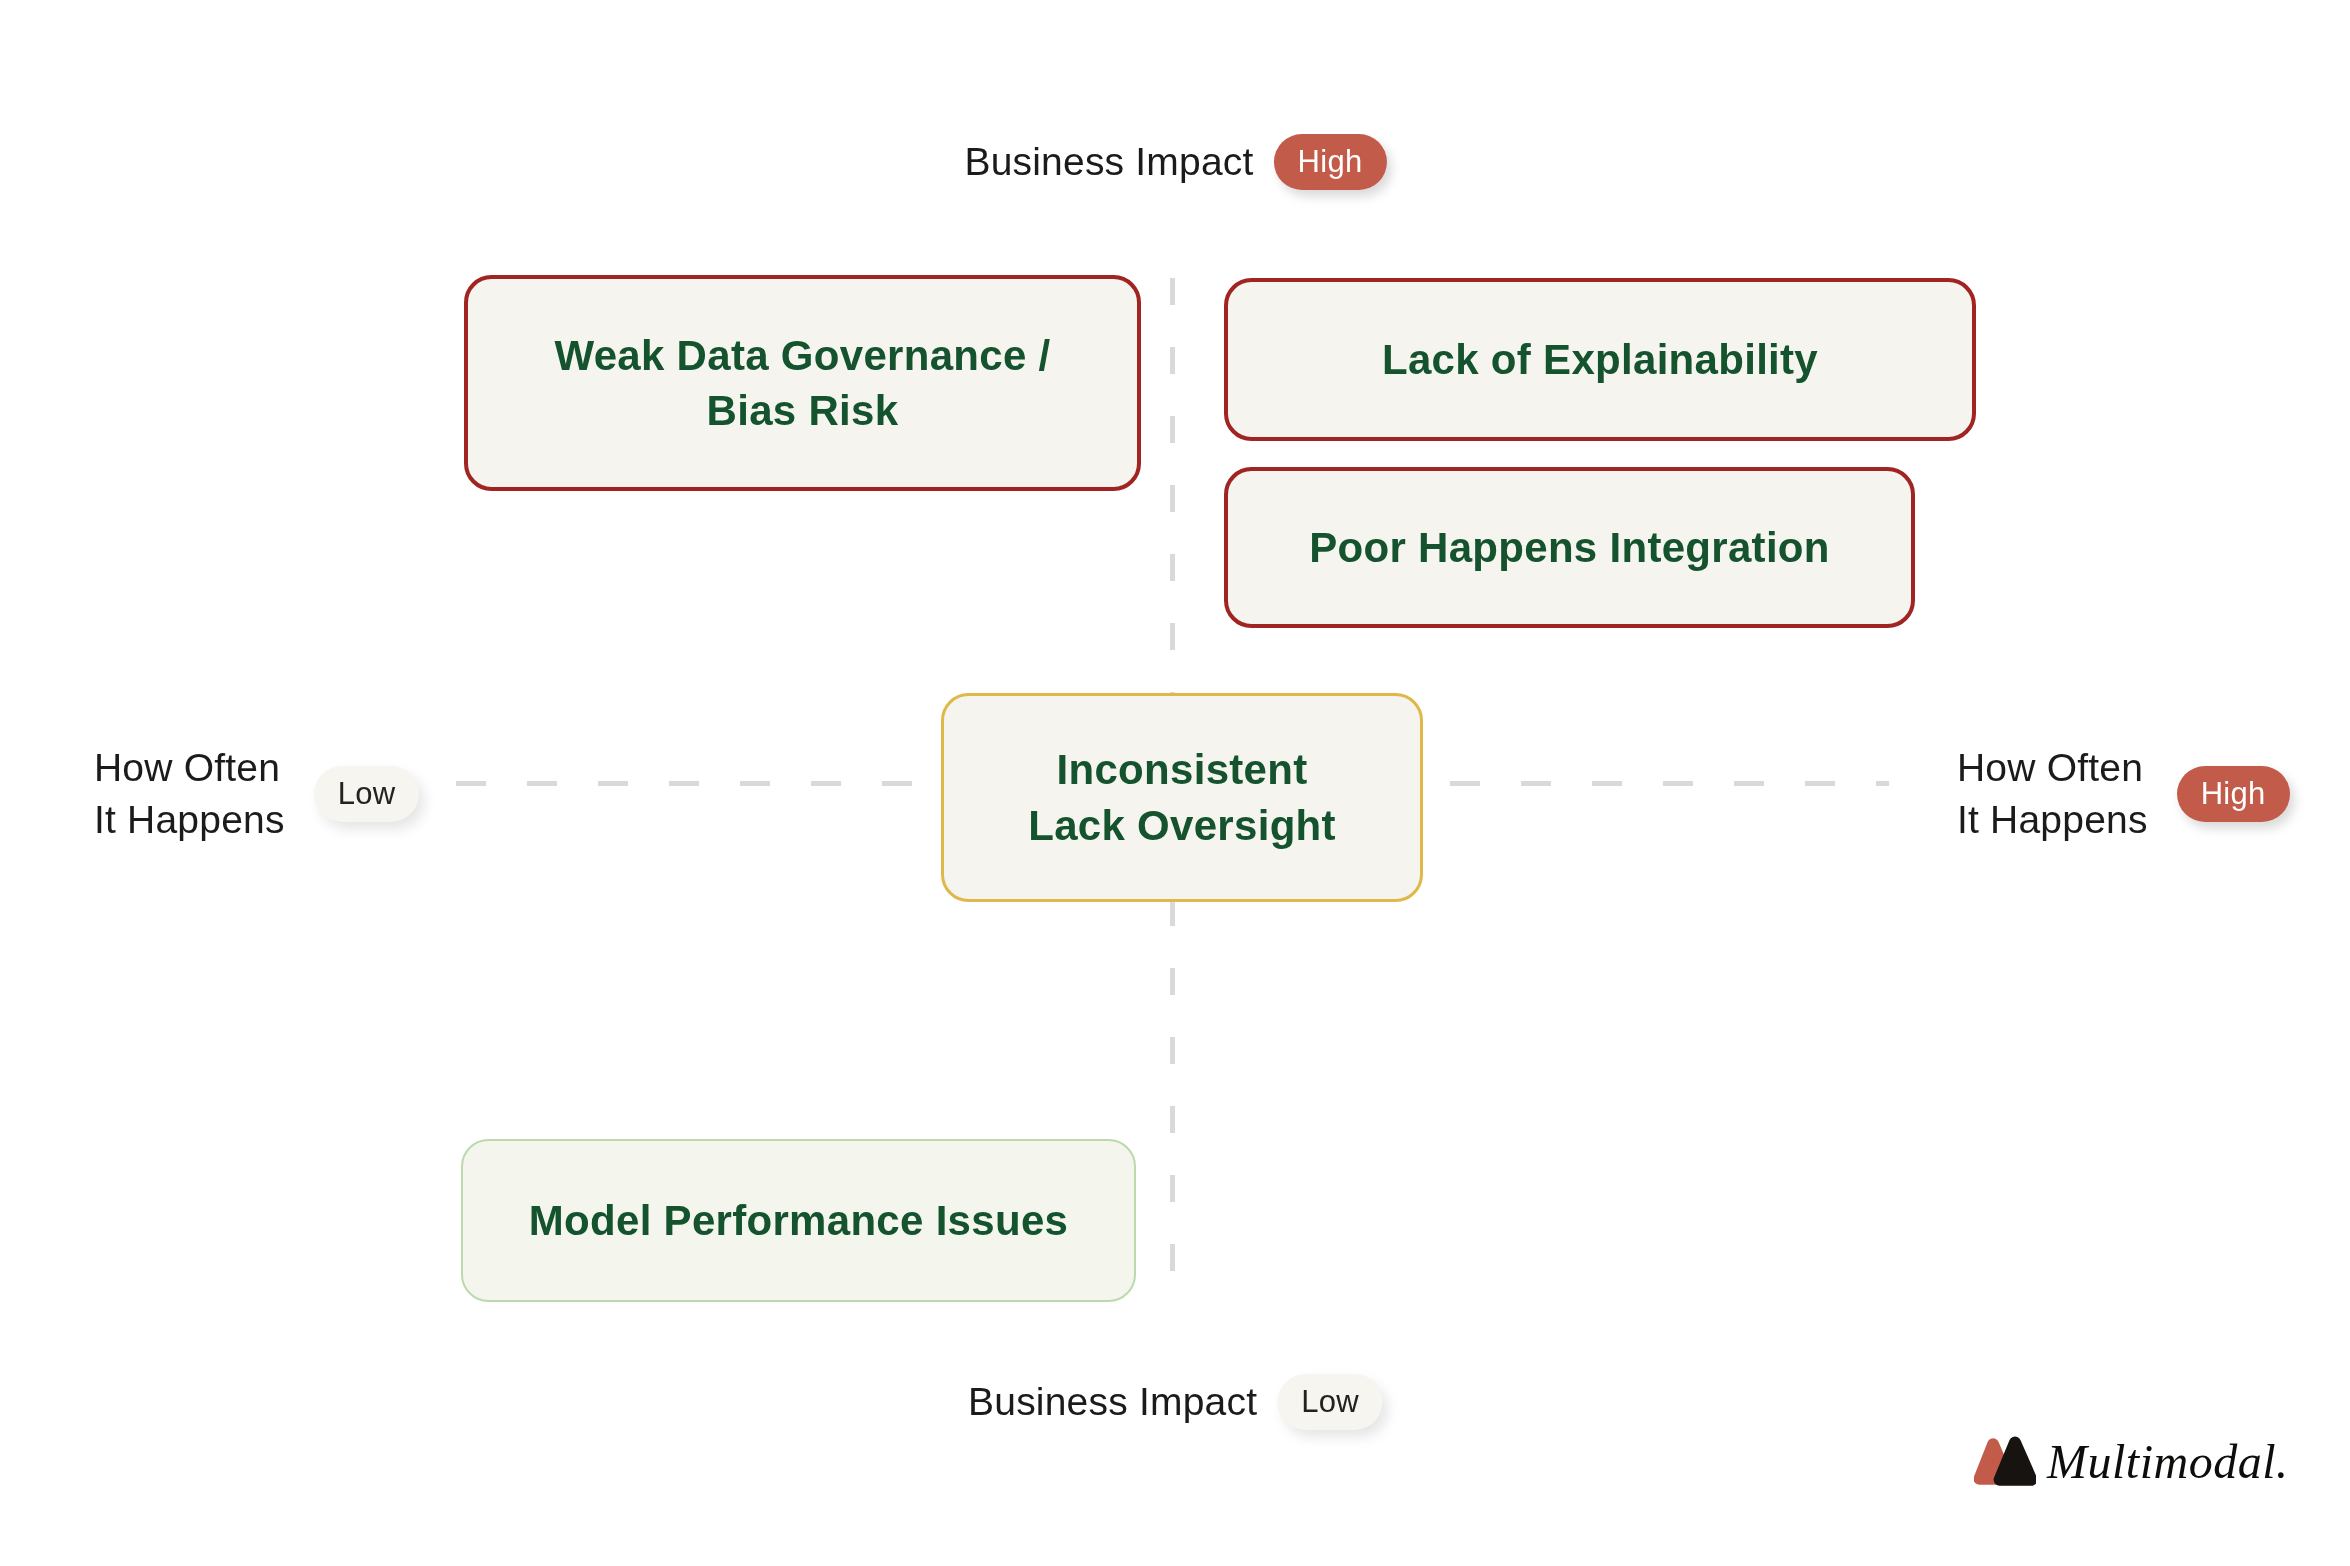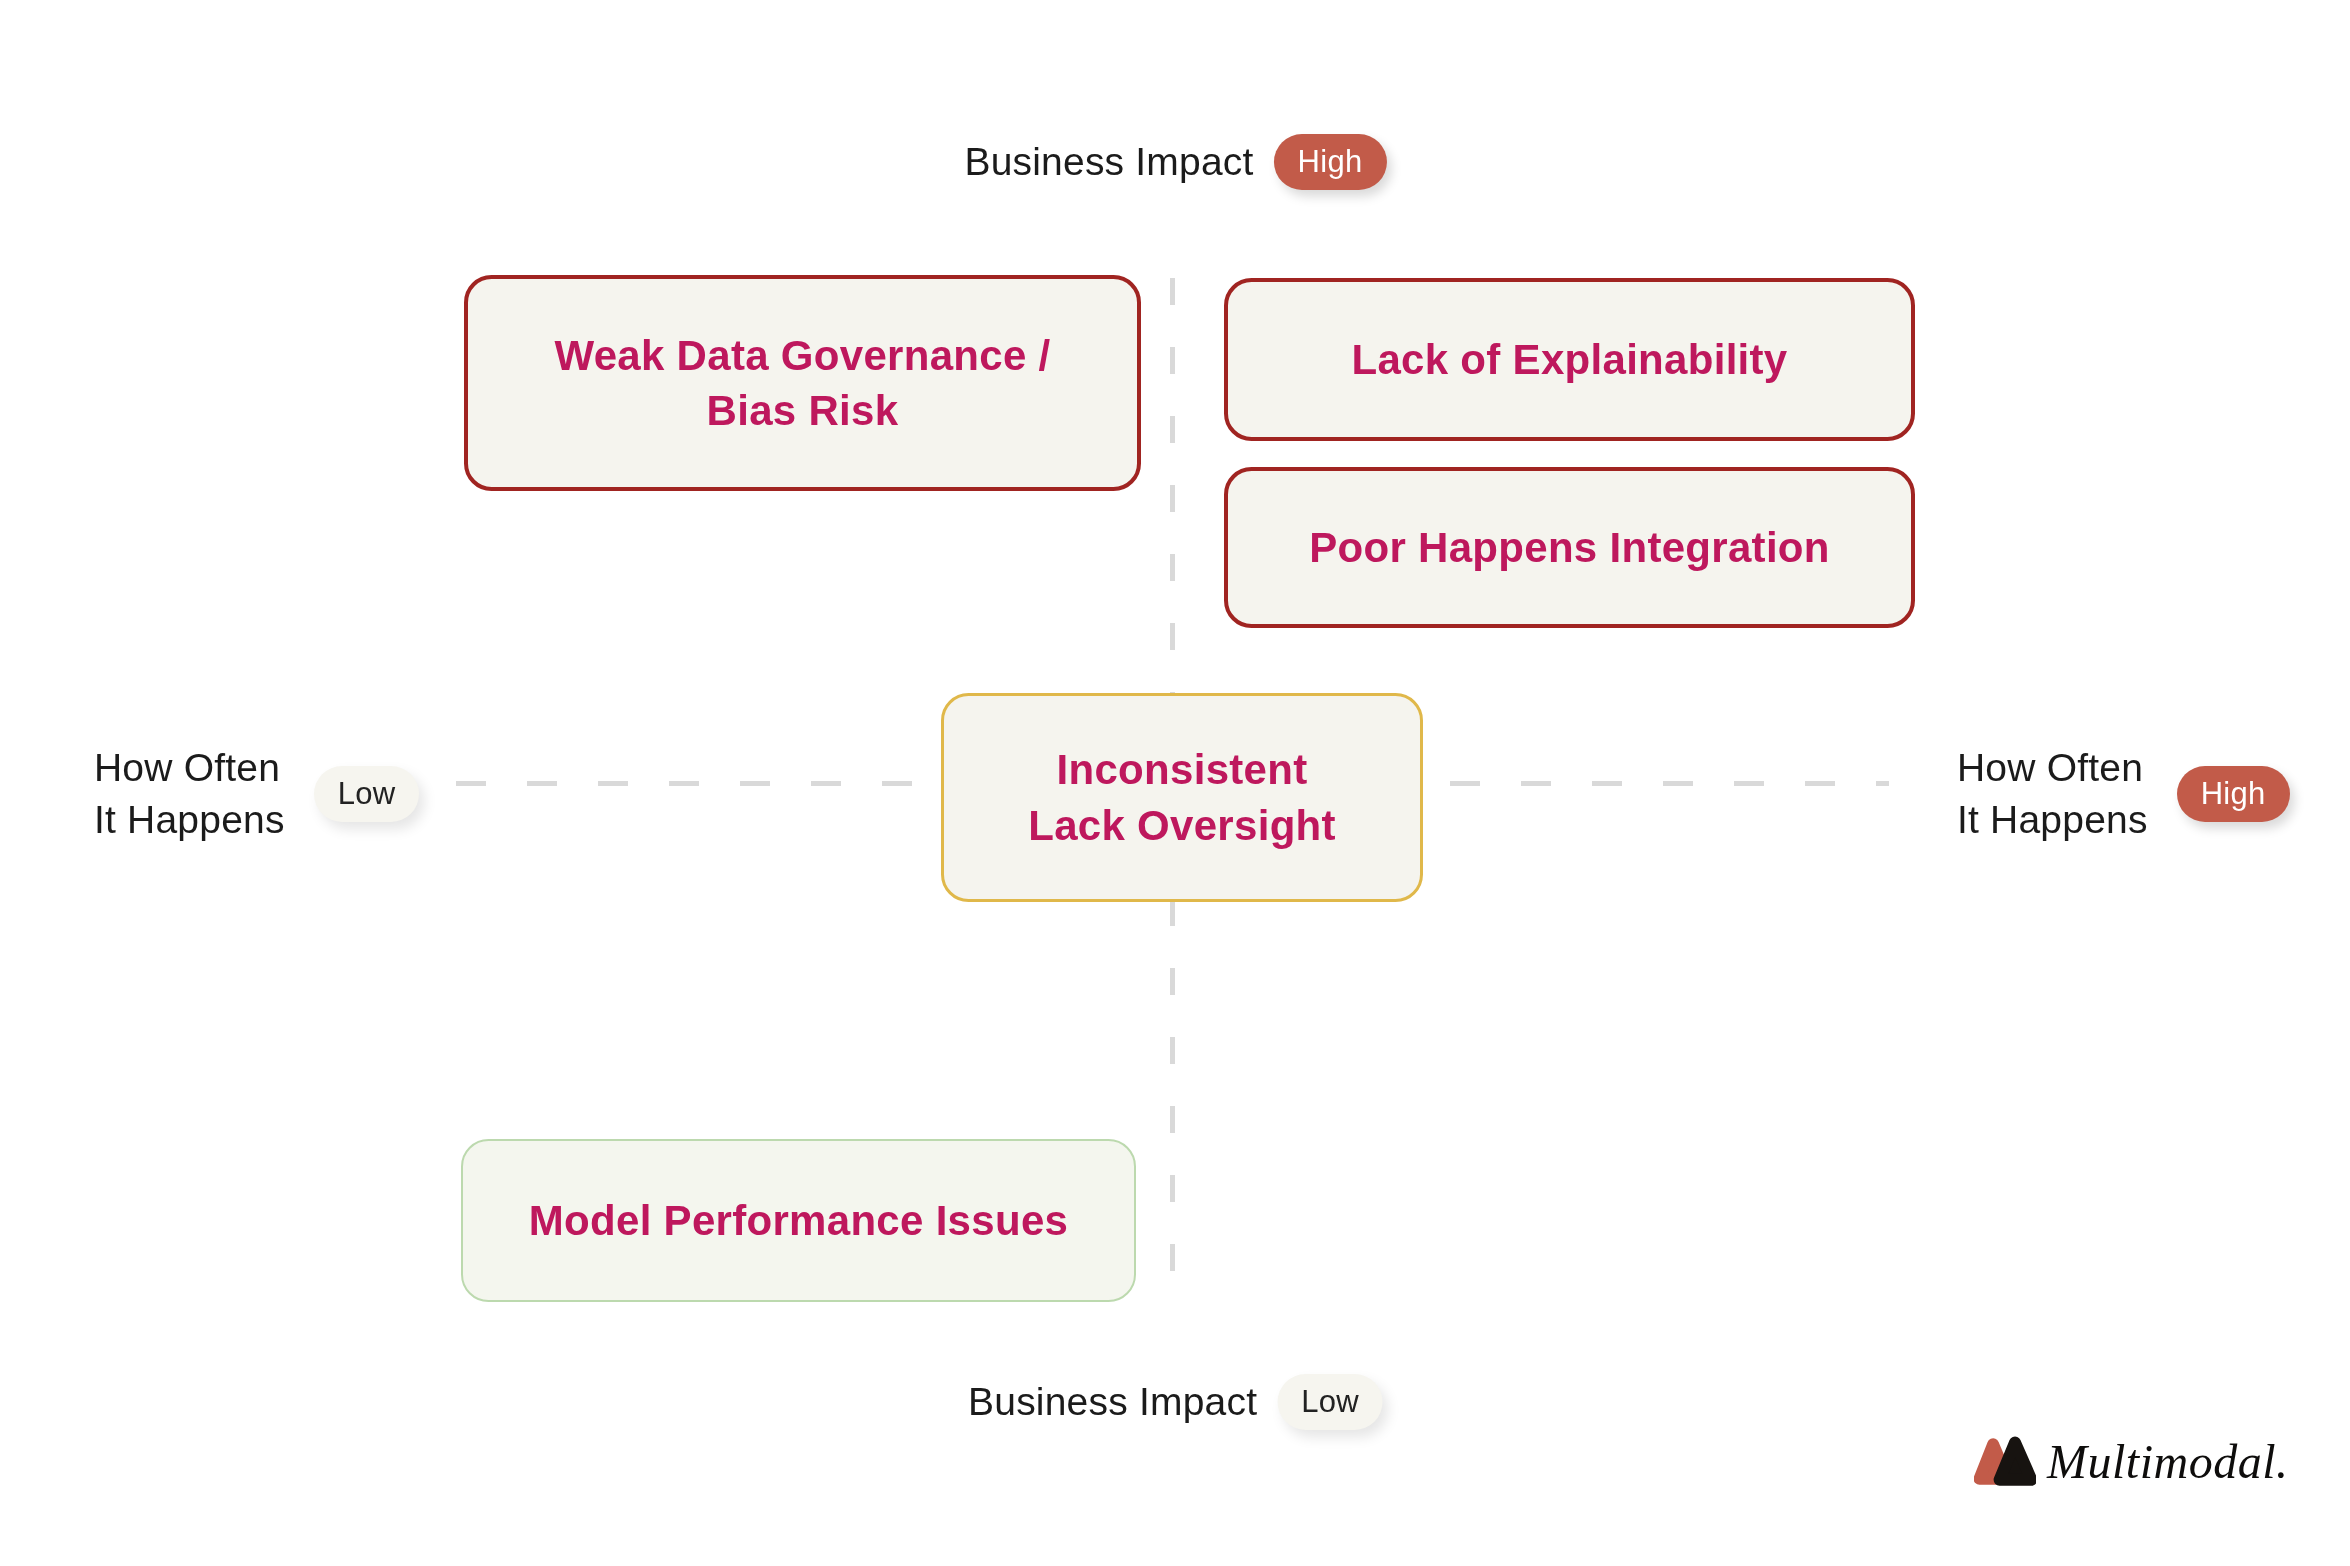--- a/index.html
+++ b/index.html
@@ -19,29 +19,29 @@
     z-index:1;
   }
 
   
   .qbox {
     position:absolute; z-index:2;
     background:var(--box-fill,#F5F4EE);
     border-radius:27.5px;
     display:flex; align-items:center; justify-content:center;
     text-align:center; font-weight:700; font-size:42px; line-height:1.32;
-    color:#be185d; white-space:pre-line; letter-spacing:0.3px;
+    color:#14532d; white-space:pre-line; letter-spacing:0.3px;
     box-sizing:border-box;
   }
   .qbox.red    { border:4.6px solid var(--red-border,#A02421); }
   .qbox.yellow { border:3.7px solid var(--yellow-border,#E0B84A); z-index:3; }
   .qbox.green  { border:2.8px solid var(--green-border,#BCD9AE); background:#F4F6EE; }
 
   #box-weak      { left:464px;  top:275px;  width:677px; height:216px; }
-  #box-explain   { left:1224px; top:278px;  width:691px; height:163px; }
+  #box-explain   { left:1224px; top:278px;  width:752px; height:163px; }
   #box-workflow  { left:1224px; top:467px;  width:691px; height:161px; }
   #box-oversight { left:941px; top:693px;  width:482px; height:209px; }
   #box-perf      { left:461px;  top:1139px; width:675px; height:163px; }
 
   
   .axis-label { position:absolute; display:flex; align-items:center; font-size:39px; color:#1b1b1b; z-index:4; }
   .axis-label .axis-text { letter-spacing:0.2px; }
   .axis-top    { left:50%; transform:translateX(-50%); top:134px; gap:20px; }
   .axis-bottom { left:50%; transform:translateX(-50%); top:1374px; gap:20px; }
   .axis-left   { left:94px;  top:742px; gap:29px; }

